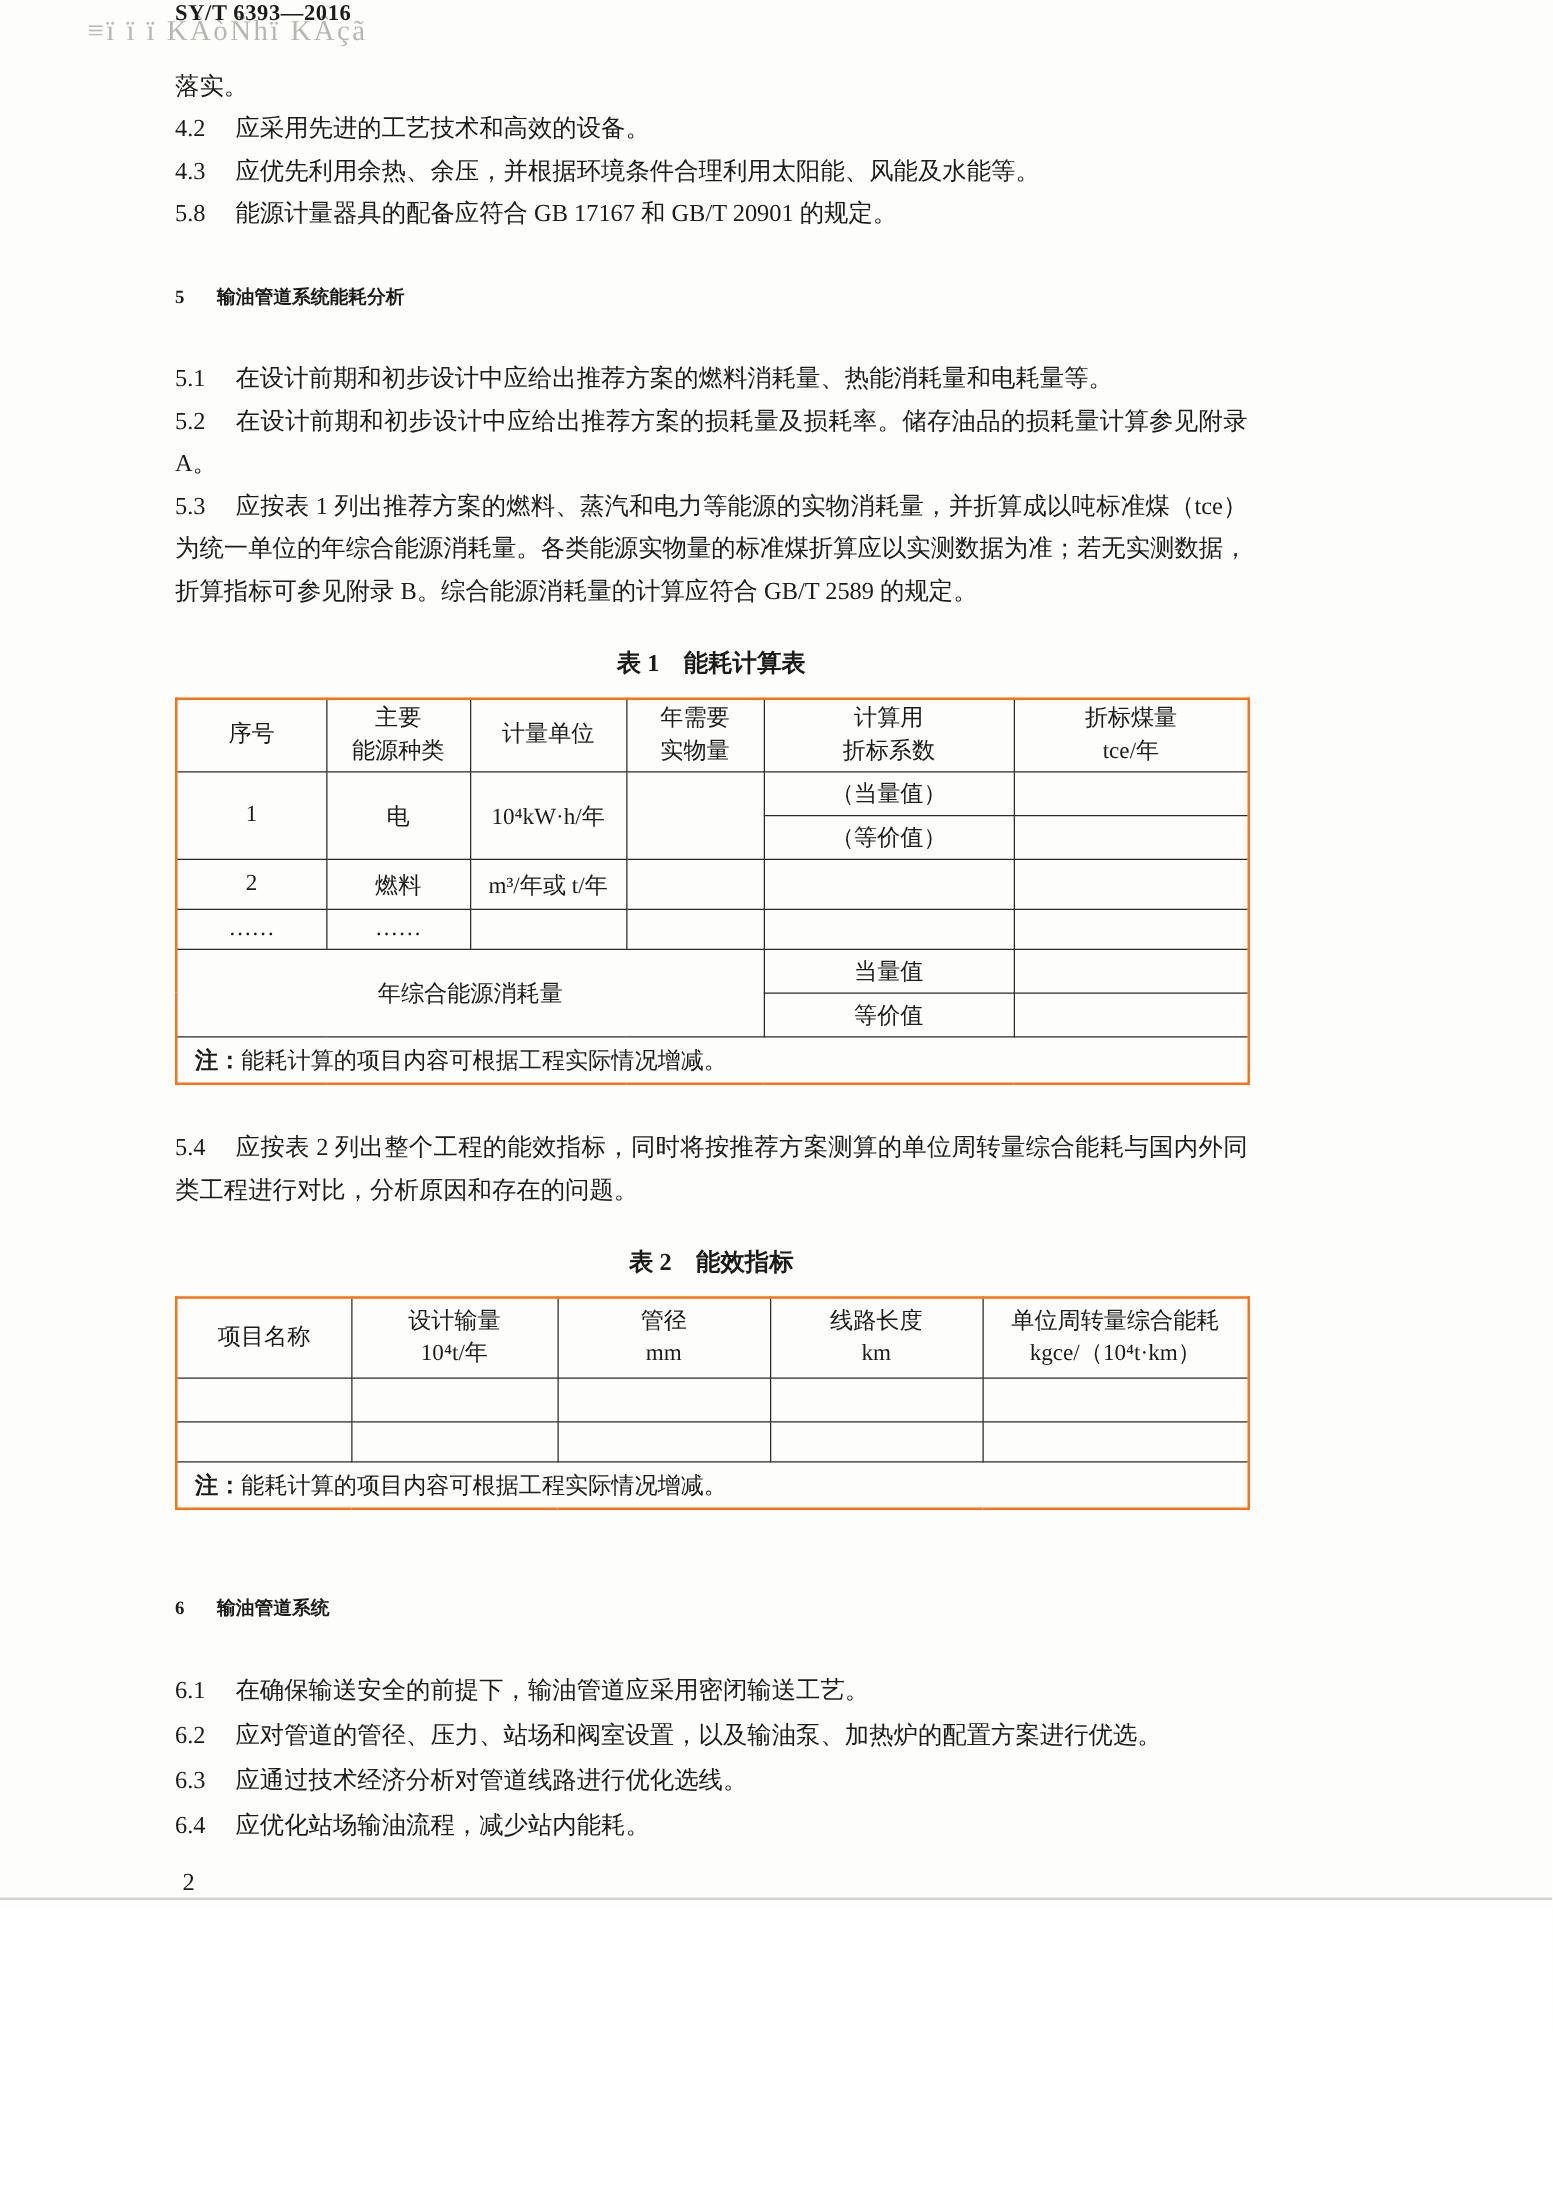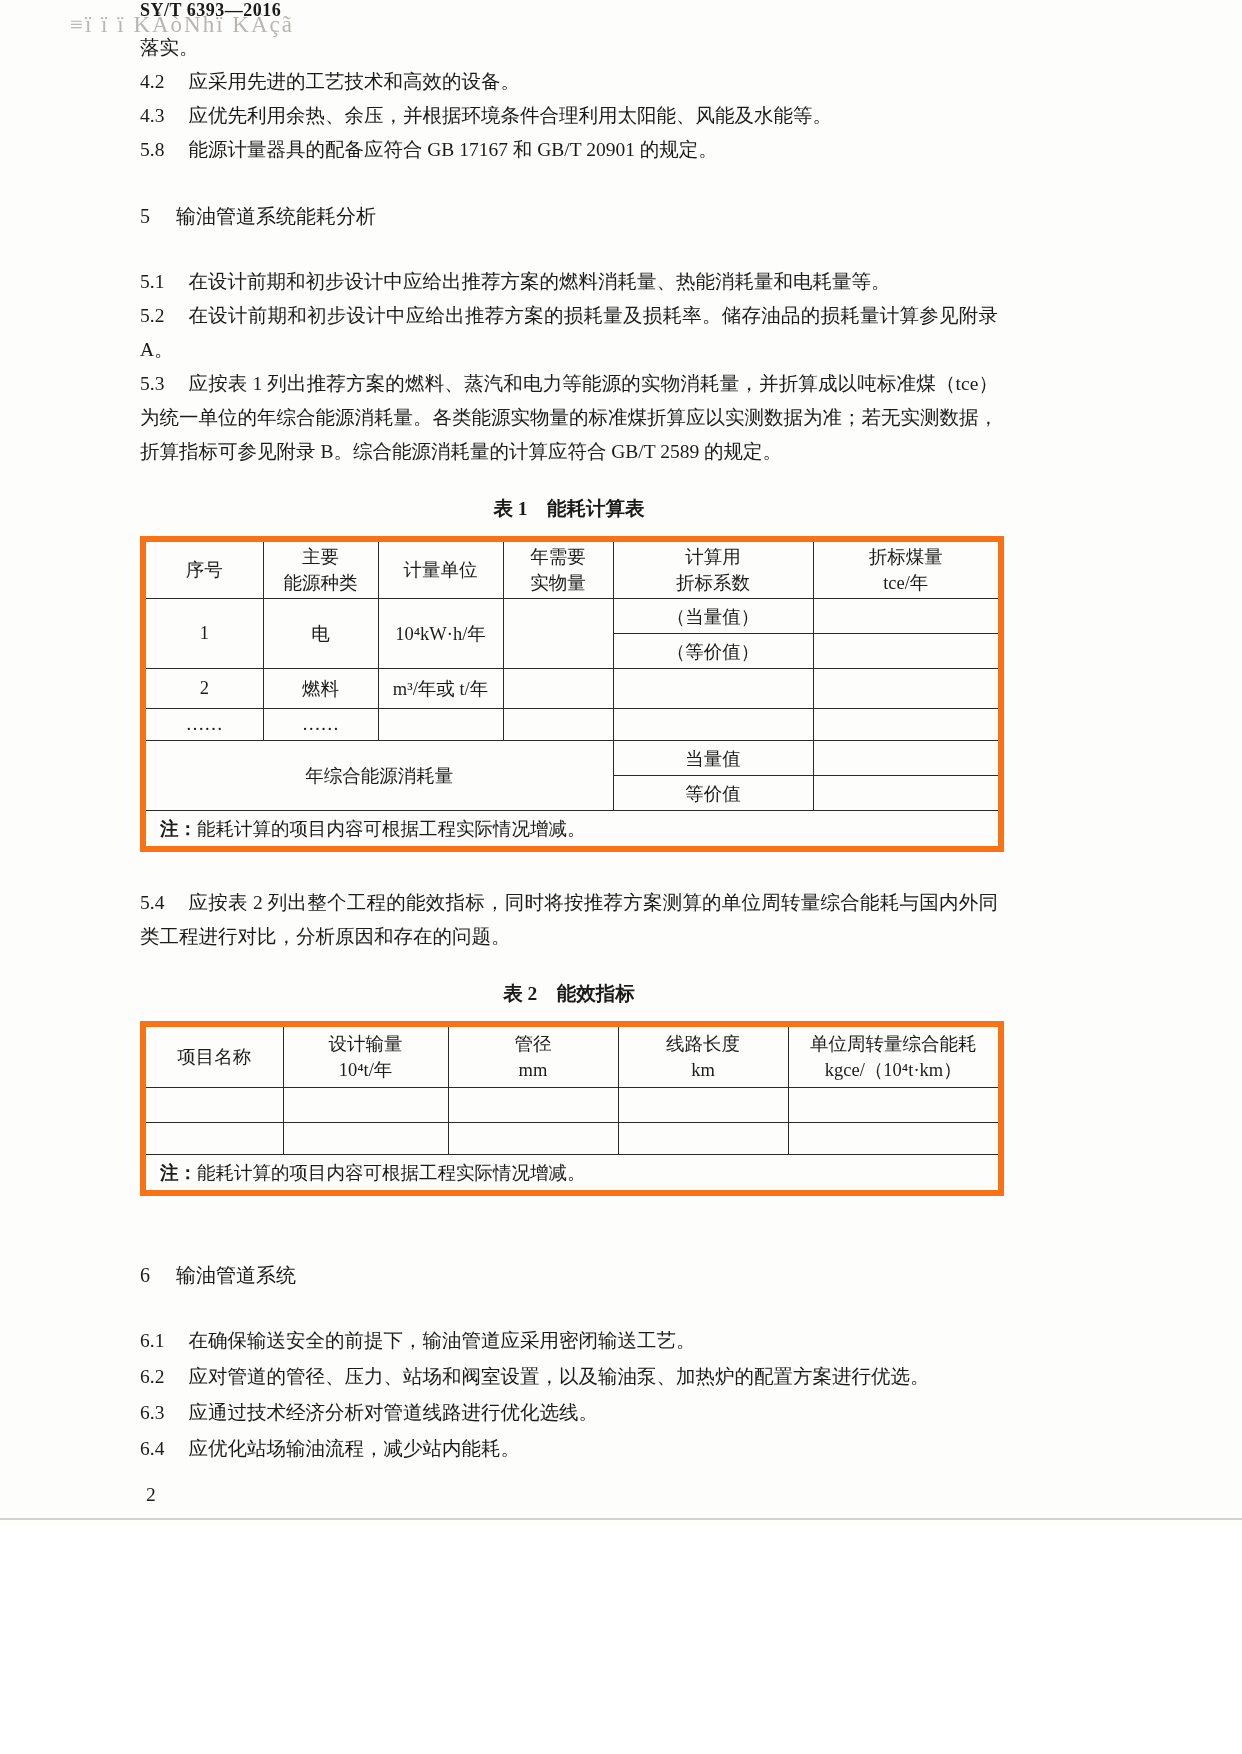--- a/index.html
+++ b/index.html
@@ -11,28 +11,28 @@
   }
   .watermark {
     position:absolute; top:12px; left:70px;
     font-size:23px; color:#b9b6b0; letter-spacing:2px;
     font-family:"Liberation Serif",serif;
   }
   .content { position:absolute; left:140px; top:0; width:858px; }
   .doc-number { font-size:18px; font-weight:bold; letter-spacing:0.5px; }
   .para { font-size:19.5px; line-height:34px; text-align:justify; }
   .para .num { font-weight:normal; margin-right:24px; white-space:nowrap; }
-  .cont { margin-top:10px; }
-  .sec-heading { margin-top:32px; font-size:20px; font-weight:normal; line-height:34px; }
+  .cont { margin-top:32px; }
+  .sec-heading { margin-top:32px; font-size:15px; font-weight:bold; line-height:34px; }
   .sec-heading .num { margin-right:26px; }
   .first-item { margin-top:32px; }
   .spaced { margin-bottom:2px; }
 
   .tbl-caption { text-align:center; font-weight:bold; font-size:19.5px; margin-top:26px; margin-bottom:14px; }
-  table.tbl { width:100%; border-collapse:collapse; table-layout:fixed; border:6px solid #f97316; }
+  table.tbl { width:100%; border-collapse:collapse; table-layout:fixed; border:2px solid #f97316; }
   .tbl th, .tbl td {
     border:1px solid #2a2a2a; font-size:18.5px; font-weight:normal;
     text-align:center; vertical-align:middle; padding:2px 6px;
   }
   .tbl .l { display:block; line-height:26px; }
   .h64 { height:64px; } .h58 { height:58px; } .h40 { height:40px; }
   .h35 { height:35px; } .h32 { height:32px; } .h38 { height:38px; }
   .tbl td.note { text-align:left; padding-left:14px; }
   .note-label { font-weight:bold; }
 

